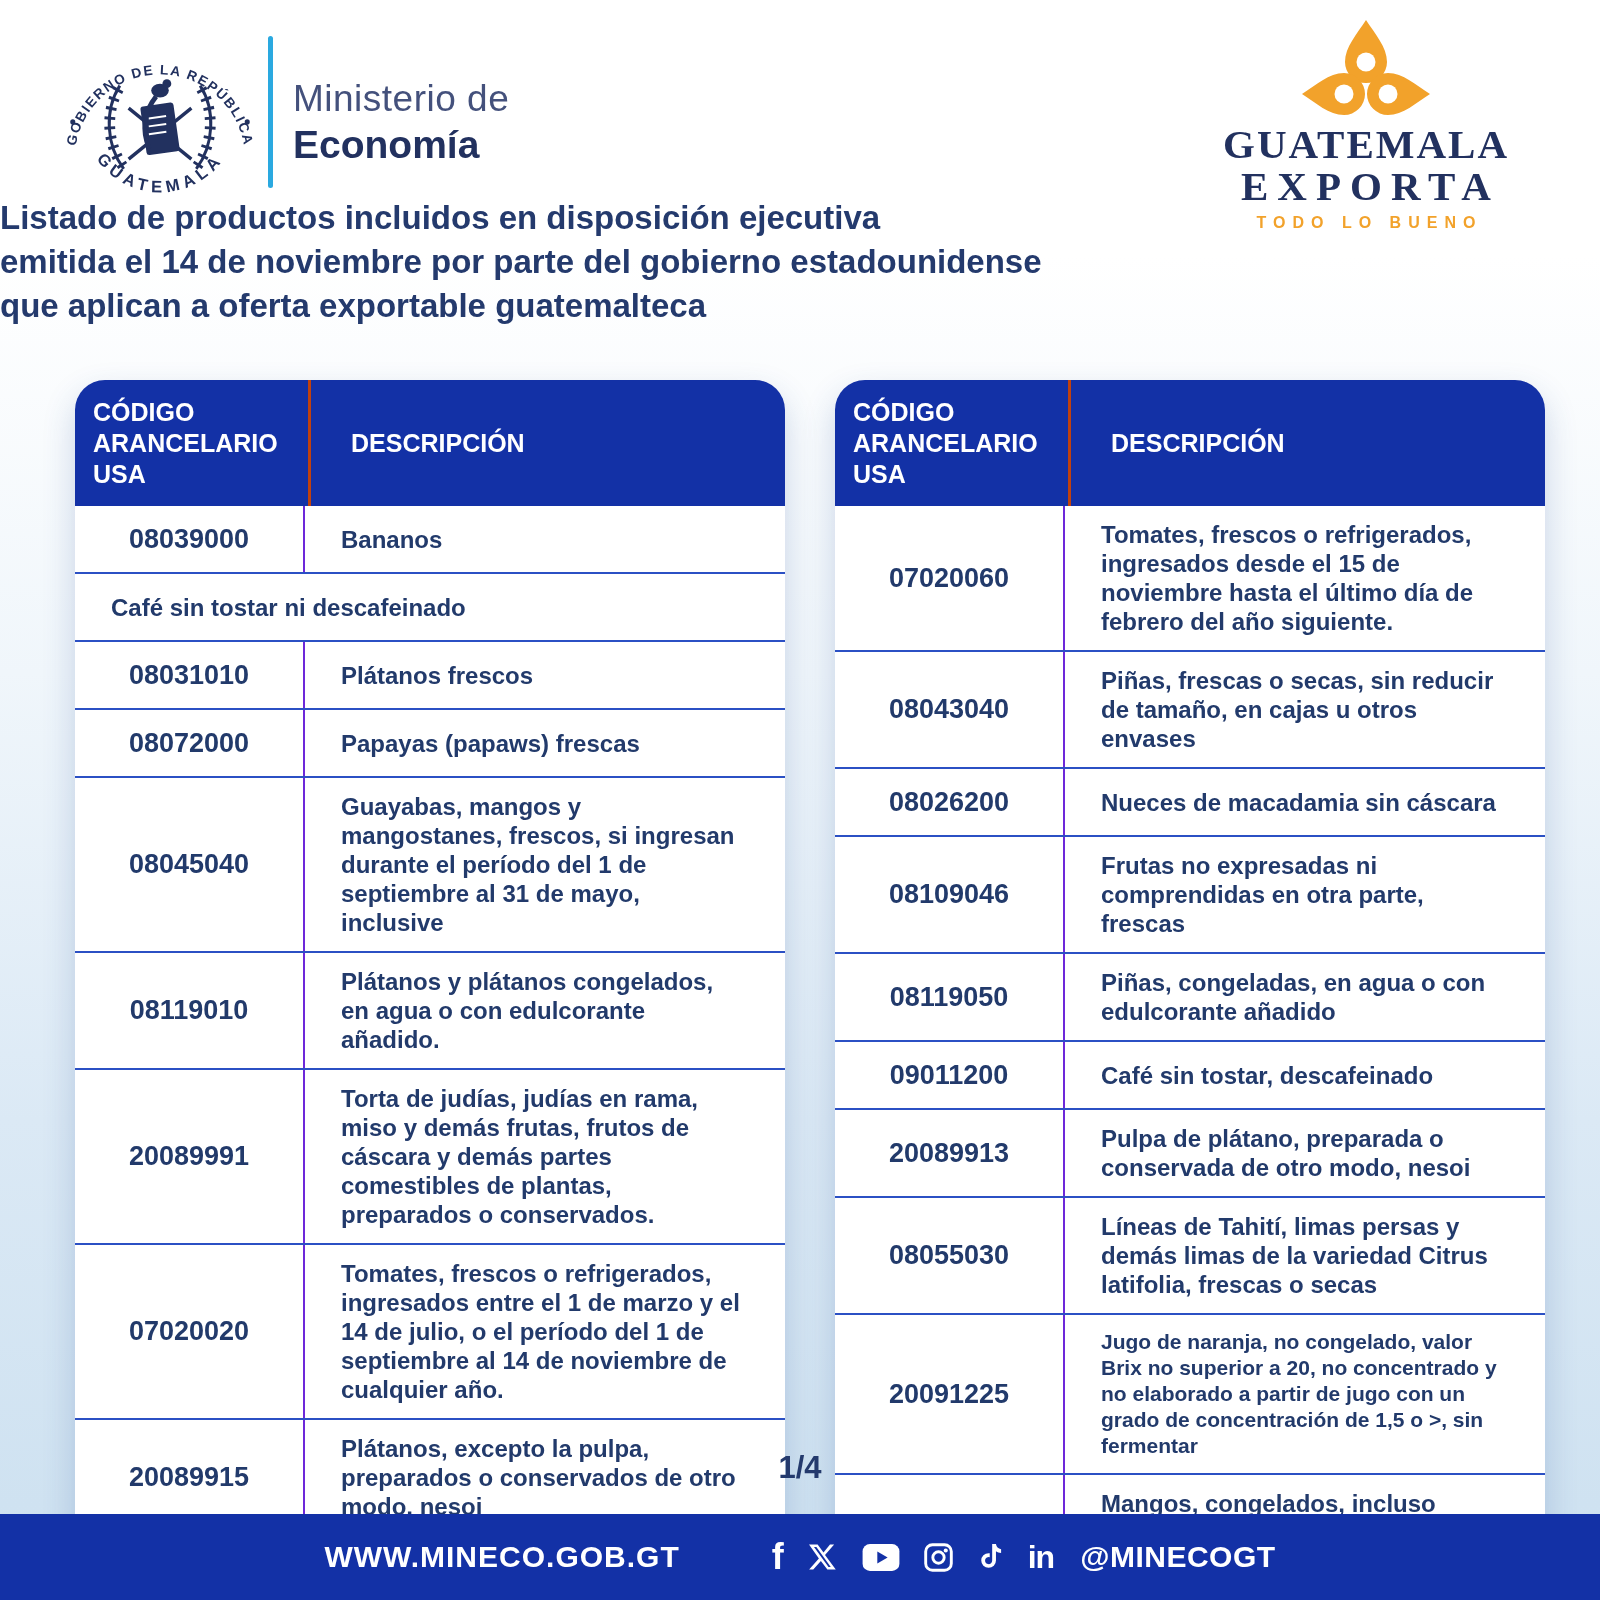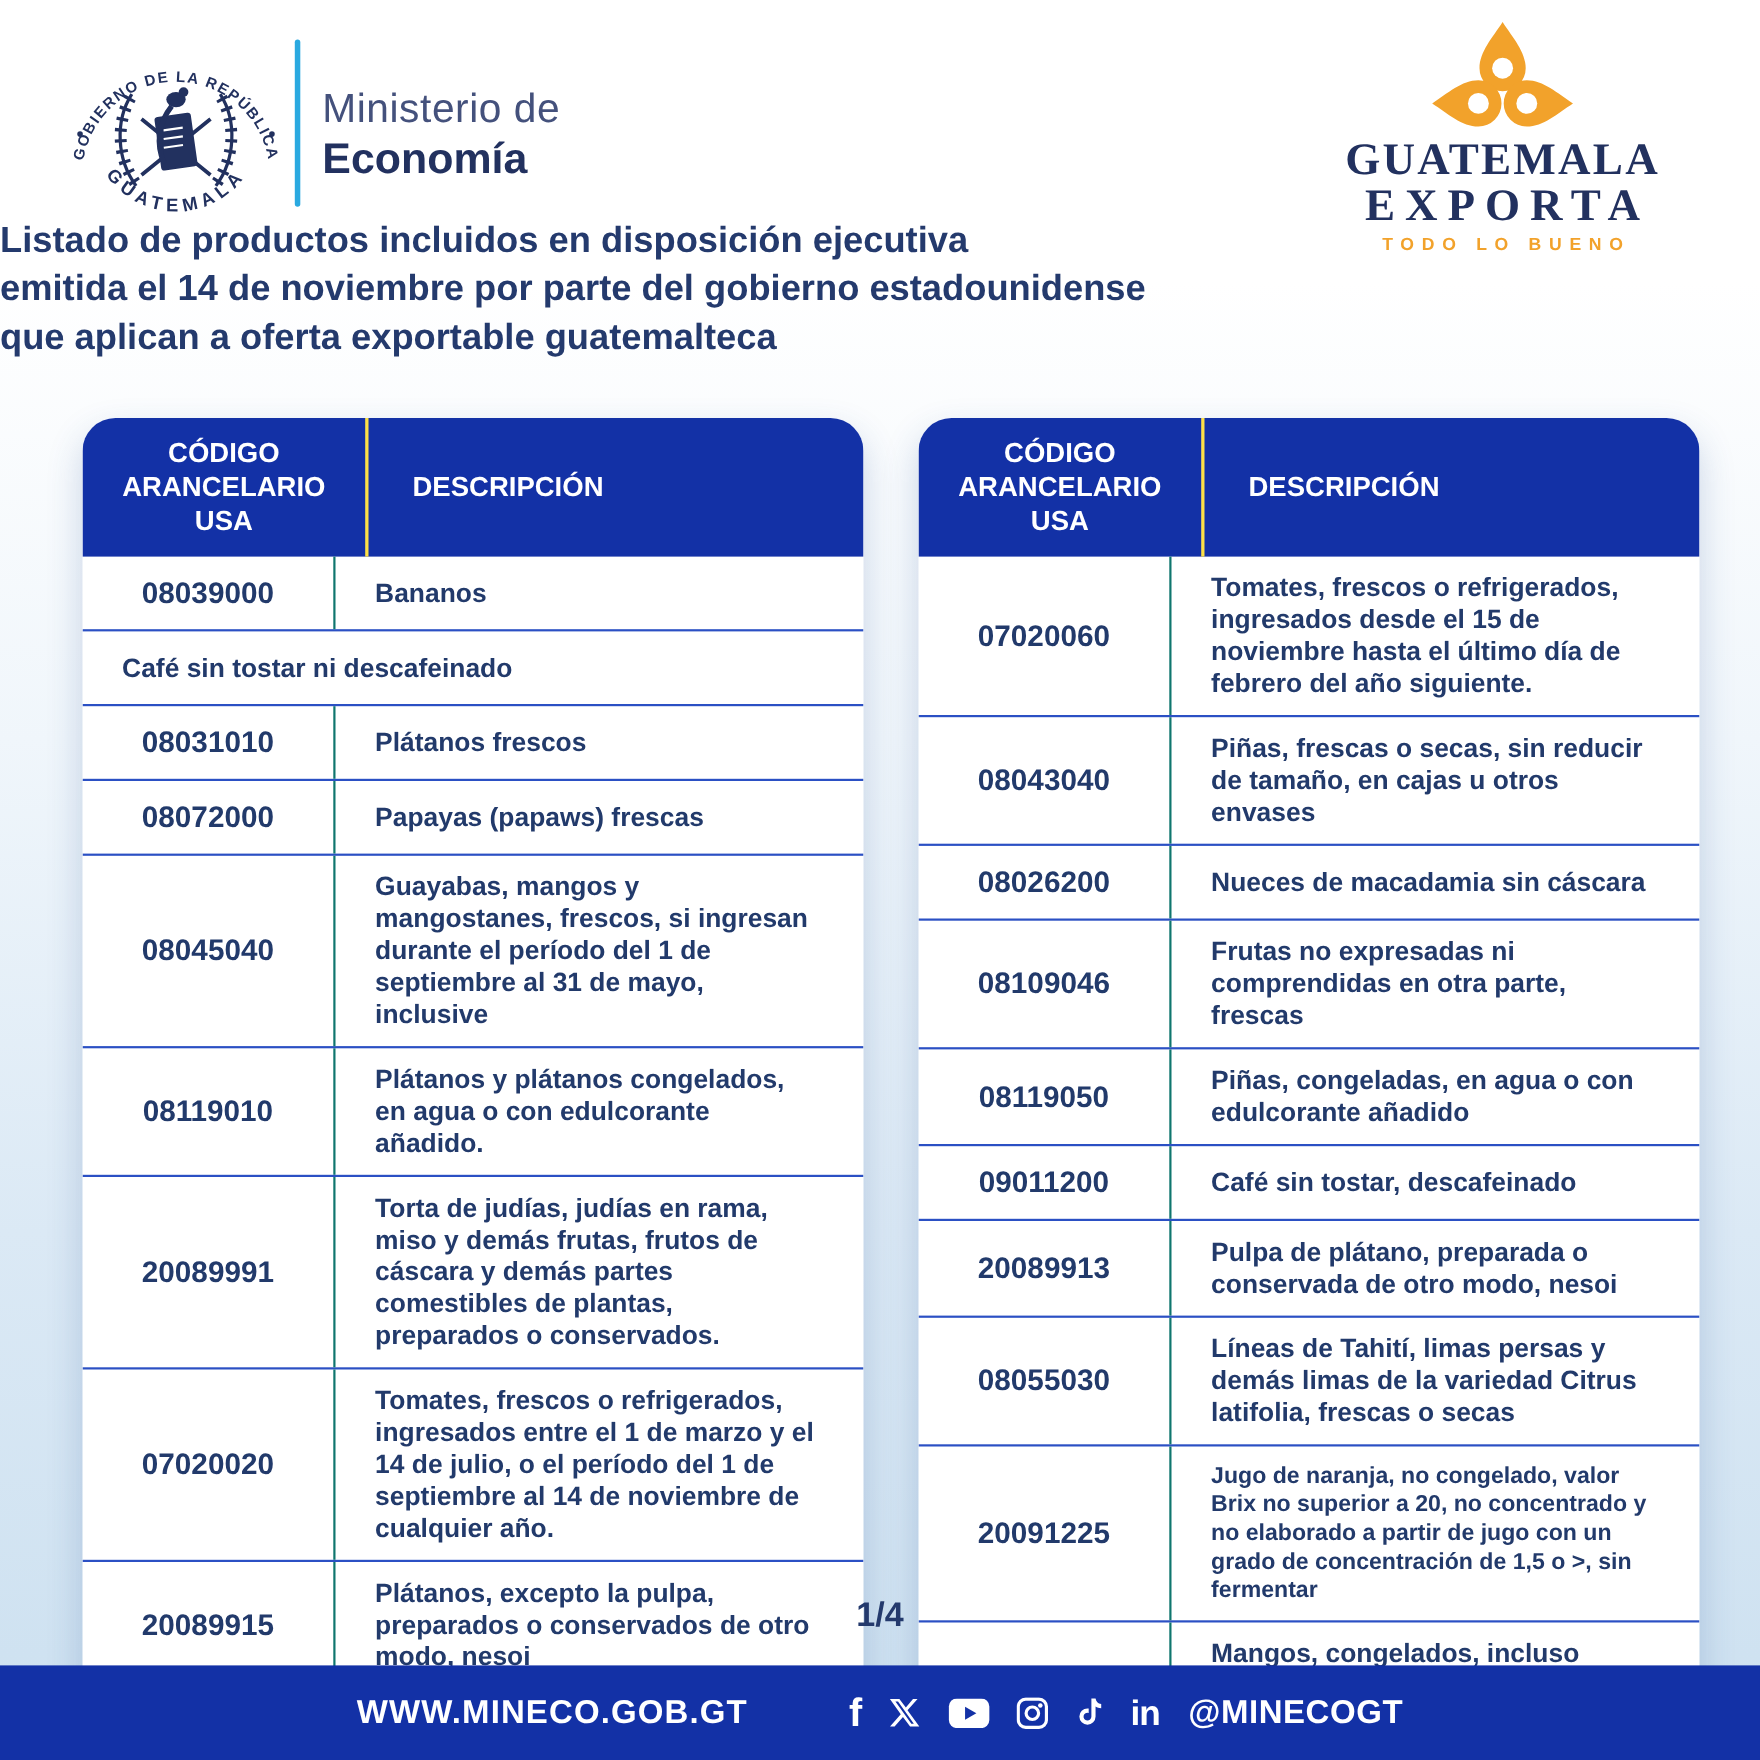--- a/index.html
+++ b/index.html
@@ -35,27 +35,27 @@
   }
 
   
   .tables{position:absolute;top:380px;left:75px;width:1450px;display:flex;gap:50px;align-items:flex-start;}
   .card{
     width:710px;background:#ffffff;border-radius:30px 30px 46px 46px;
     box-shadow:0 14px 32px rgba(40,80,150,.22);overflow:hidden;flex:none;
   }
   .thead{display:flex;background:#1331a6;min-height:126px;}
   .th{color:#ffffff;font-weight:700;font-size:25px;display:flex;align-items:center;}
-  .th.code{width:260px;justify-content:center;text-align:center;line-height:31px;padding:12px 18px;box-sizing:border-box;border-right:3px solid #fde047;}
+  .th.code{width:236px;justify-content:center;text-align:left;line-height:31px;padding:12px 18px;box-sizing:border-box;border-right:3px solid #c2410c;}
   .th.desc{flex:1;padding:12px 30px 12px 40px;}
   .tbody{padding-bottom:4px;}
   .trow{display:flex;min-height:66px;}
   .trow + .trow{border-top:2px solid #2b50c4;}
   .tcell{box-sizing:border-box;color:#223a6b;font-weight:700;}
-  .tcell.code{width:230px;display:flex;align-items:center;justify-content:center;text-align:center;font-size:27px;border-right:2px solid #0f766e;padding:14px 10px;}
+  .tcell.code{width:230px;display:flex;align-items:center;justify-content:center;text-align:center;font-size:27px;border-right:2px solid #6d28d9;padding:14px 10px;}
   .tcell.desc{flex:1;display:flex;align-items:center;font-size:24px;line-height:29px;padding:14px 42px 14px 36px;}
   .trow.small .tcell.desc{font-size:21px;line-height:26px;}
 
   
   .pagenum{position:absolute;top:1450px;left:0;right:0;text-align:center;font-size:31px;font-weight:700;color:#243a6d;}
   .bar{
     position:absolute;left:0;right:0;bottom:0;height:86px;background:#1331a6;
     display:flex;align-items:center;justify-content:center;
   }
   .site{color:#fff;font-weight:700;font-size:30px;letter-spacing:1px;margin-right:92px;}

